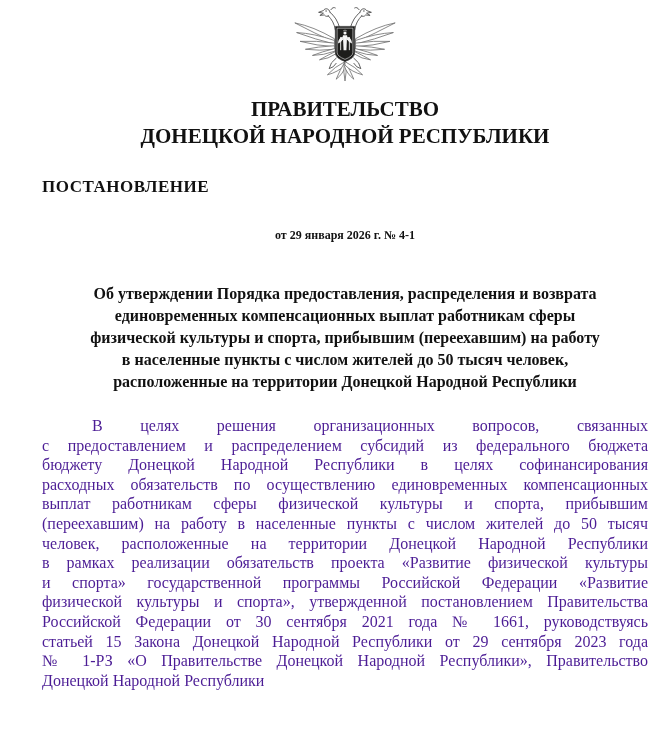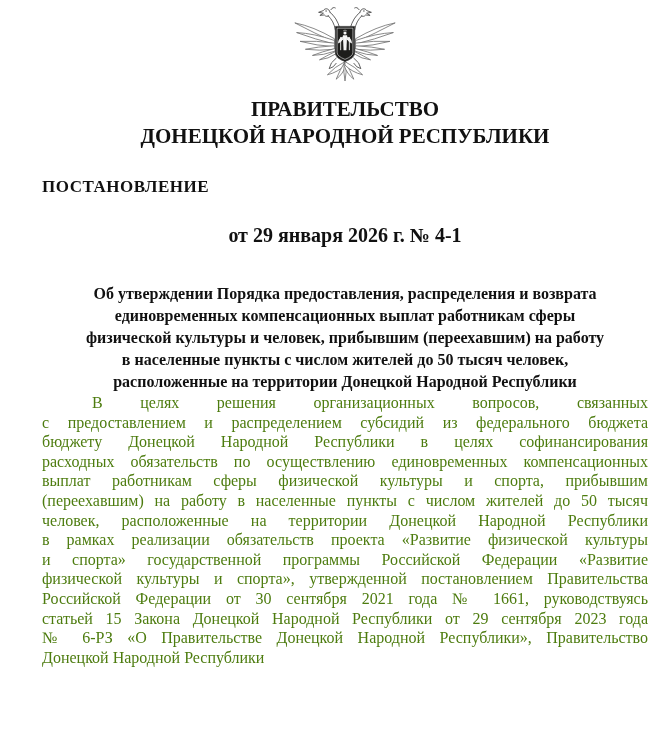--- a/index.html
+++ b/index.html
@@ -40,37 +40,38 @@
     font-weight: bold;
     font-size: 17px;
     line-height: 22px;
     letter-spacing: 0.5px;
     color: #111;
   }
   .doc-date {
     margin-top: 27px;
     text-align: center;
     font-weight: bold;
-    font-size: 20px;
+    font-size: 12px;
     line-height: 20px;
     color: #111;
   }
   .subject {
     margin-top: 38px;
     text-align: center;
     font-weight: bold;
     font-size: 16px;
     color: #111;
   }
   .subject-line {
     line-height: 22px;
   }
   .body-text {
+    margin-top: 23px;
     font-size: 16px;
-    color: #4d7c0f;
+    color: #4c1d95;
   }
   .body-line {
     line-height: 19.6px;
     text-align: justify;
     text-align-last: justify;
     white-space: nowrap;
   }
   .body-line.first {
     text-indent: 50px;
   }
@@ -145,35 +146,35 @@
     <div>ДОНЕЦКОЙ НАРОДНОЙ РЕСПУБЛИКИ</div>
   </div>
 
   <div class="doc-type">ПОСТАНОВЛЕНИЕ</div>
 
   <div class="doc-date">от 29 января 2026 г. № 4-1</div>
 
   <div class="subject">
     <div class="subject-line">Об утверждении Порядка предоставления, распределения и возврата</div>
     <div class="subject-line">единовременных компенсационных выплат работникам сферы</div>
-    <div class="subject-line">физической культуры и человек, прибывшим (переехавшим) на работу</div>
+    <div class="subject-line">физической культуры и спорта, прибывшим (переехавшим) на работу</div>
     <div class="subject-line">в населенные пункты с числом жителей до 50 тысяч человек,</div>
     <div class="subject-line">расположенные на территории Донецкой Народной Республики</div>
   </div>
 
   <div class="body-text">
     <div class="body-line first">В целях решения организационных вопросов, связанных</div>
     <div class="body-line">с предоставлением и распределением субсидий из федерального бюджета</div>
     <div class="body-line">бюджету Донецкой Народной Республики в целях софинансирования</div>
     <div class="body-line">расходных обязательств по осуществлению единовременных компенсационных</div>
     <div class="body-line">выплат работникам сферы физической культуры и спорта, прибывшим</div>
     <div class="body-line">(переехавшим) на работу в населенные пункты с числом жителей до 50 тысяч</div>
     <div class="body-line">человек, расположенные на территории Донецкой Народной Республики</div>
     <div class="body-line">в рамках реализации обязательств проекта «Развитие физической культуры</div>
     <div class="body-line">и спорта» государственной программы Российской Федерации «Развитие</div>
     <div class="body-line">физической культуры и спорта», утвержденной постановлением Правительства</div>
     <div class="body-line">Российской Федерации от 30 сентября 2021 года № 1661, руководствуясь</div>
     <div class="body-line">статьей 15 Закона Донецкой Народной Республики от 29 сентября 2023 года</div>
-    <div class="body-line">№ 6-РЗ «О Правительстве Донецкой Народной Республики», Правительство</div>
+    <div class="body-line">№ 1-РЗ «О Правительстве Донецкой Народной Республики», Правительство</div>
     <div class="body-line last">Донецкой Народной Республики</div>
   </div>
 
 </div>
 
 </body></html>

